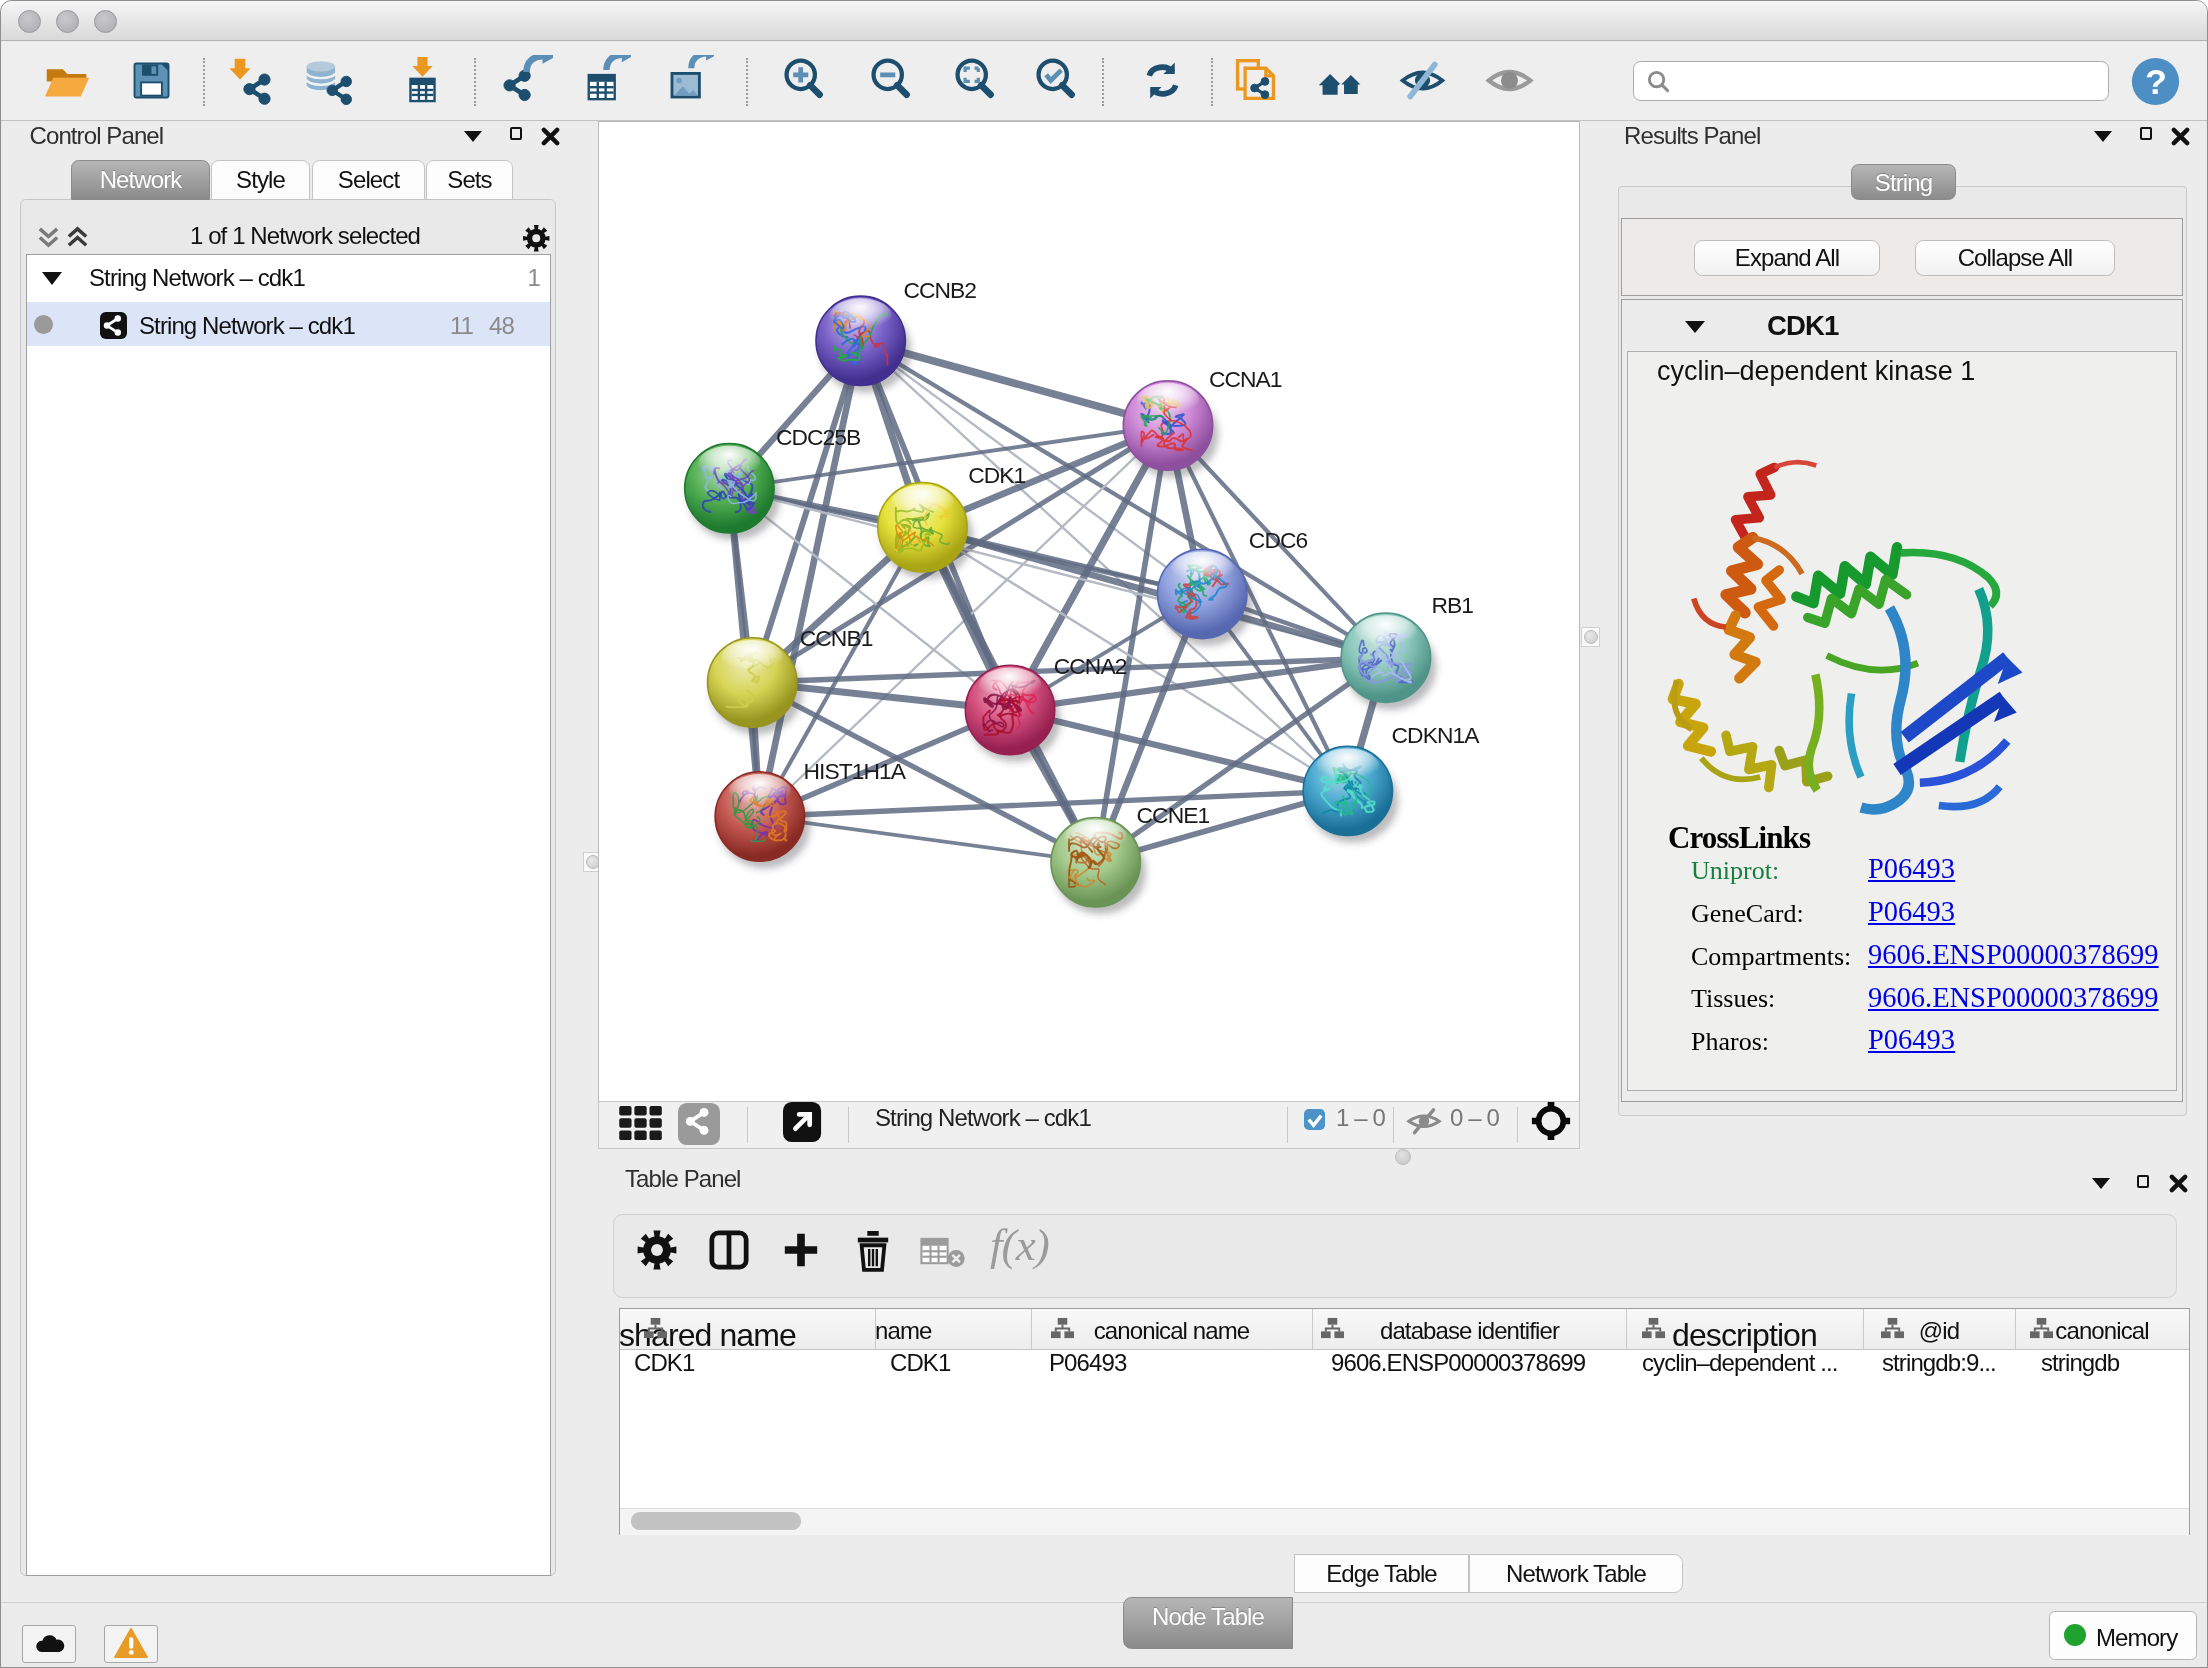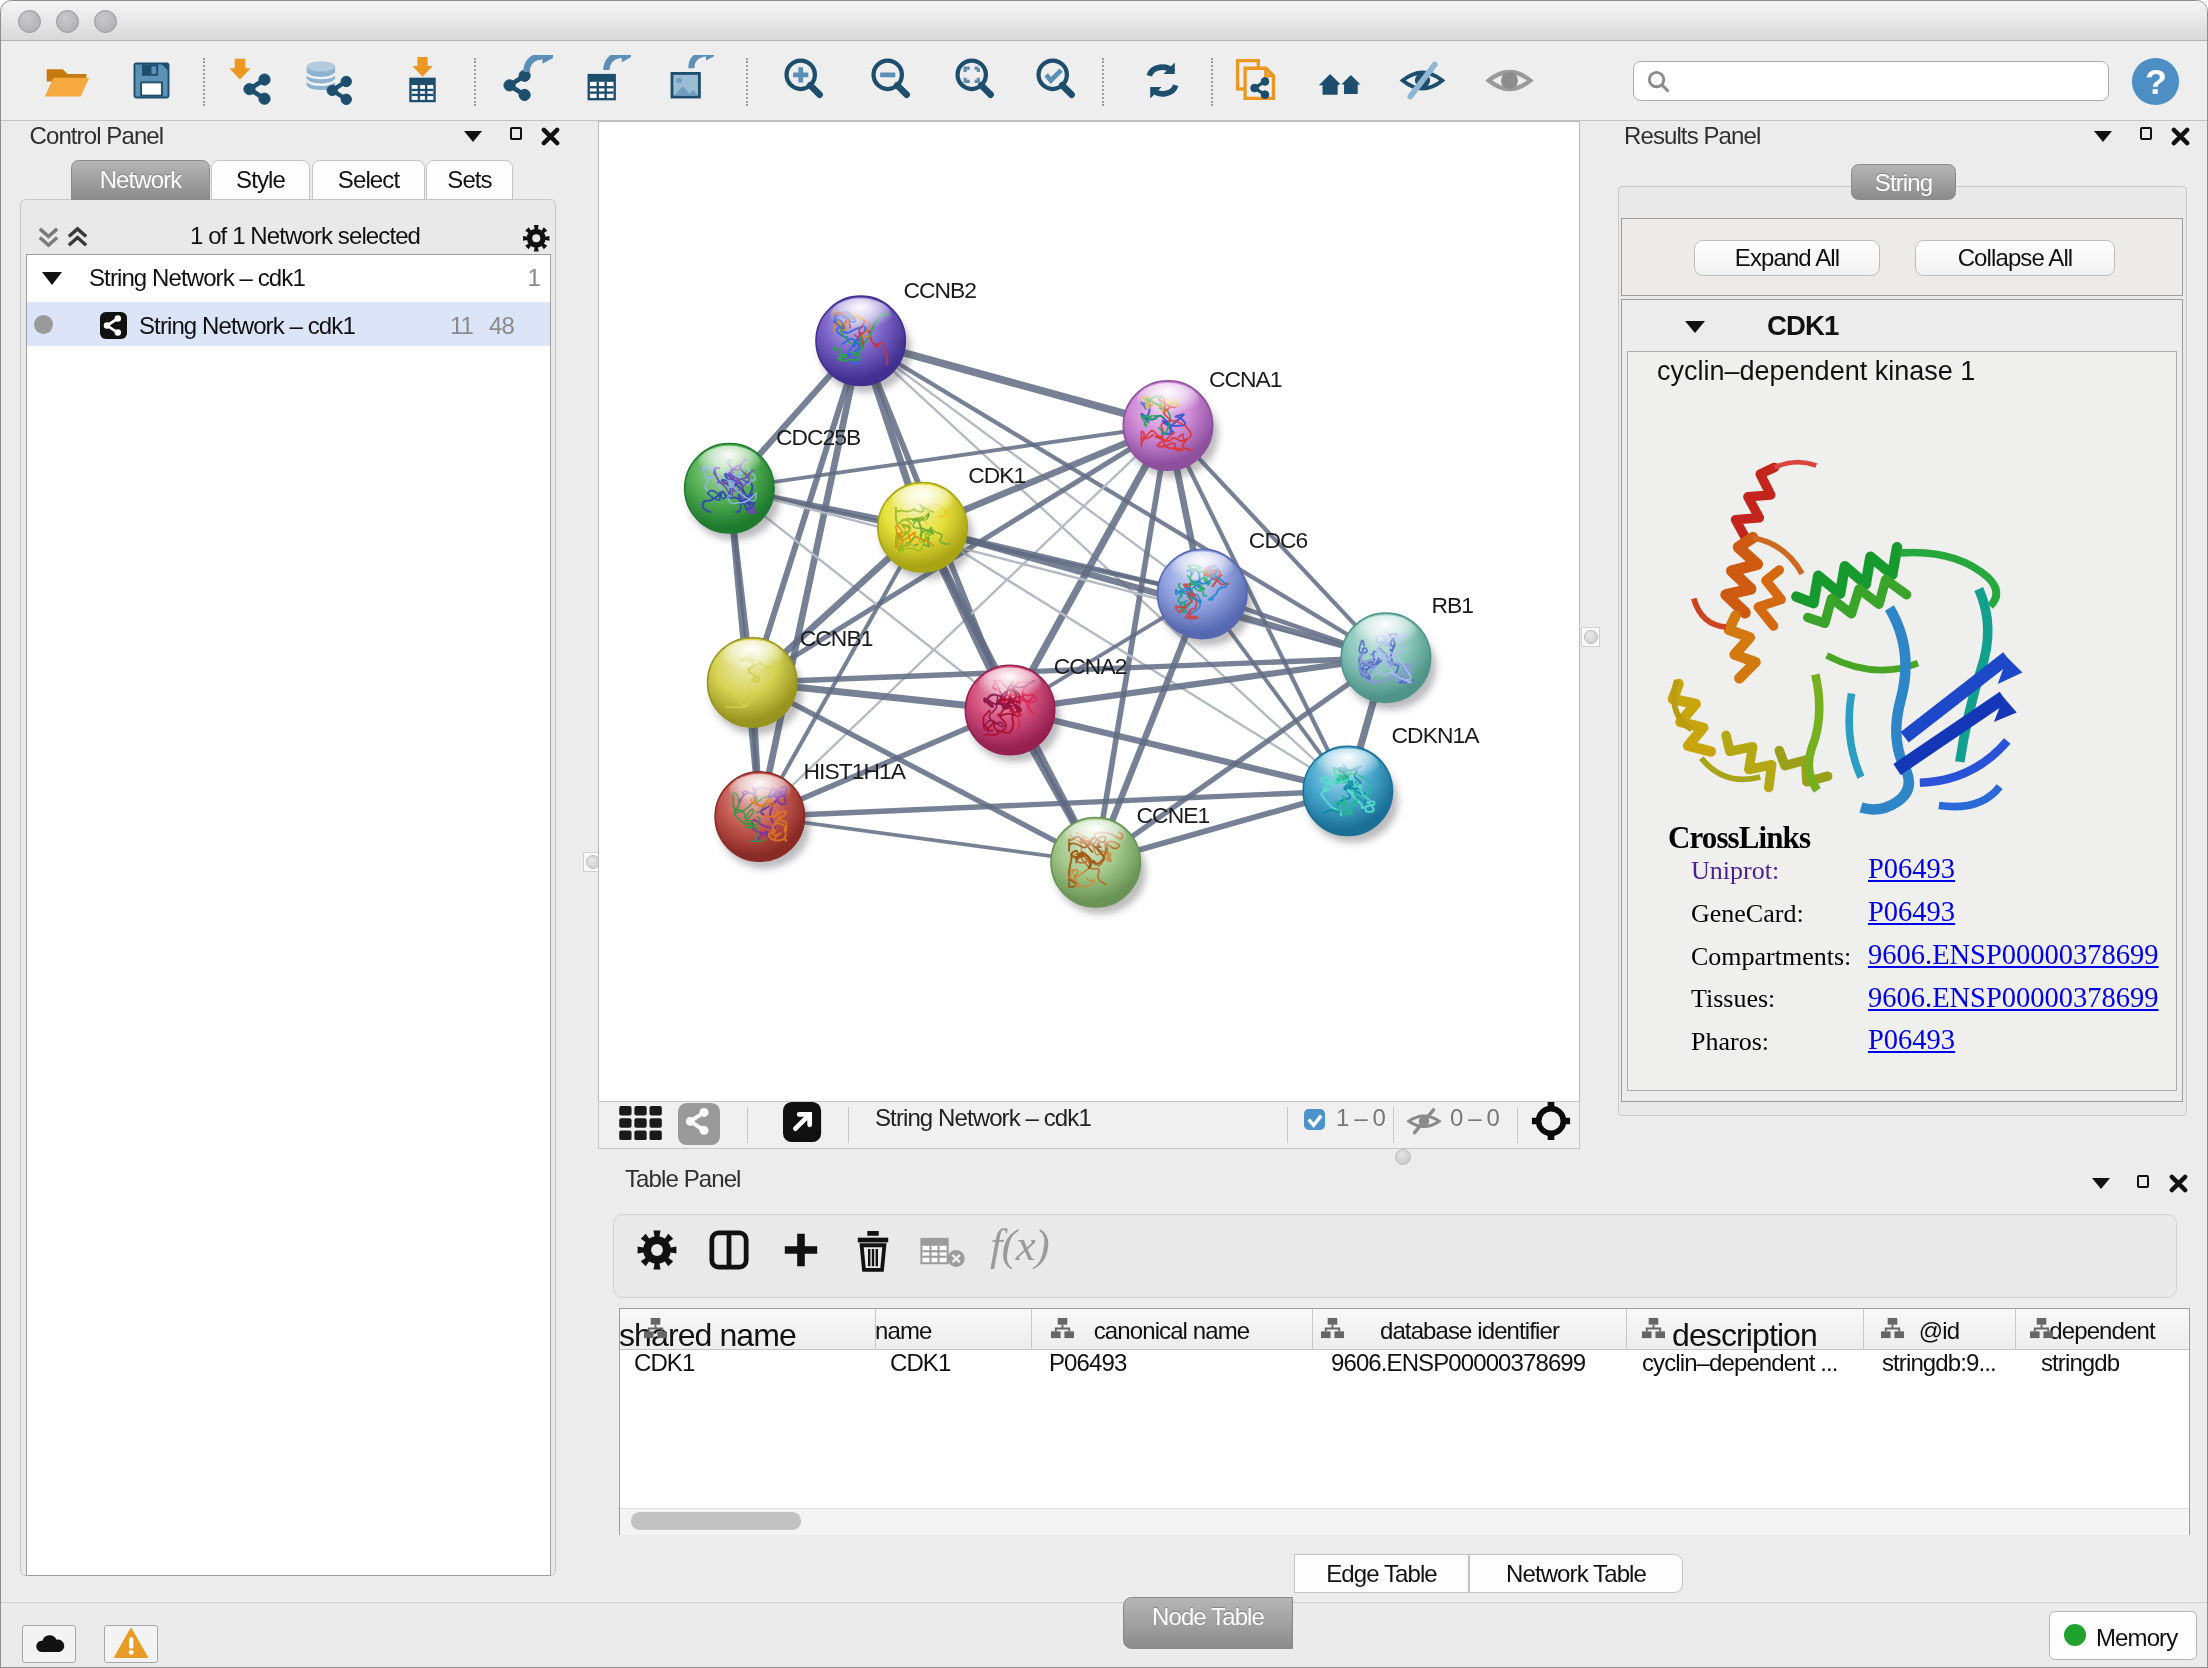--- a/index.html
+++ b/index.html
@@ -549,21 +549,21 @@
         <path d="M236 160 q 26 44 12 96 q -12 44 6 76 q 8 20 -10 32 q -18 12 -38 6" fill="none" stroke="#2e86c8" stroke-width="11"></path>
         <path d="M196 250 q -8 48 10 88" fill="none" stroke="#2b9ec4" stroke-width="8"></path>
         <path d="M252 296 L360 212" fill="none" stroke="#1d49c8" stroke-width="14"></path>
         <path d="M360 212 l 16 16 l -26 12 z" fill="#1d49c8"></path>
         <path d="M244 330 L356 254" fill="none" stroke="#1437b8" stroke-width="14"></path>
         <path d="M356 254 l 14 16 l -24 10 z" fill="#1437b8"></path>
         <path d="M268 344 q 56 -2 92 -44" fill="none" stroke="#2a52d8" stroke-width="9"></path>
         <path d="M288 368 q 44 6 64 -20" fill="none" stroke="#2a6ad8" stroke-width="8"></path>
       </svg></div>
     <div class="abs" style="left:1667px;top:819px;font-family:'Liberation Serif',serif;font-size:31px;font-weight:bold;color:#000;">CrossLinks</div>
-    <div class="abs" style="left:1690px;top:855px;font-family:'Liberation Serif',serif;font-size:26px;letter-spacing:0;color:#4c1d95;">Uniprot:</div>
+    <div class="abs" style="left:1690px;top:855px;font-family:'Liberation Serif',serif;font-size:26px;letter-spacing:0;color:#15803d;">Uniprot:</div>
     <div class="abs" style="left:1867px;top:852px;font-family:'Liberation Serif',serif;font-size:28.5px;letter-spacing:0;"><a class="lk">P06493</a></div>
     <div class="abs" style="left:1690px;top:898px;font-family:'Liberation Serif',serif;font-size:26px;letter-spacing:0;color:#000;">GeneCard:</div>
     <div class="abs" style="left:1867px;top:895px;font-family:'Liberation Serif',serif;font-size:28.5px;letter-spacing:0;"><a class="lk">P06493</a></div>
     <div class="abs" style="left:1690px;top:941px;font-family:'Liberation Serif',serif;font-size:26px;letter-spacing:0;color:#000;">Compartments:</div>
     <div class="abs" style="left:1867px;top:938px;font-family:'Liberation Serif',serif;font-size:28.5px;letter-spacing:0;"><a class="lk">9606.ENSP00000378699</a></div>
     <div class="abs" style="left:1690px;top:983px;font-family:'Liberation Serif',serif;font-size:26px;letter-spacing:0;color:#000;">Tissues:</div>
     <div class="abs" style="left:1867px;top:981px;font-family:'Liberation Serif',serif;font-size:28.5px;letter-spacing:0;"><a class="lk">9606.ENSP00000378699</a></div>
     <div class="abs" style="left:1690px;top:1026px;font-family:'Liberation Serif',serif;font-size:26px;letter-spacing:0;color:#000;">Pharos:</div>
     <div class="abs" style="left:1867px;top:1023px;font-family:'Liberation Serif',serif;font-size:28.5px;letter-spacing:0;"><a class="lk">P06493</a></div>
     <div class="abs ttl" style="left:624px;top:1164px;">Table Panel</div>
@@ -646,21 +646,21 @@
         <path d="M13 8 v4 M6 15 v-3 h14 v3" stroke="#666" stroke-width="2" fill="none"></path>
       </svg></div>
     <div class="abs" style="left:2014px;top:1308px;width:1px;height:41px;background:#c9c9c9;"></div>
     <div class="abs" style="left:1862px;top:1316px;width:152px;text-align:center;font-size:24px;color:#111;">@id</div>
     <div style="position:absolute;left:1879px;top:1316px;"><svg width="25" height="23" viewBox="0 0 26 24" style="">
         <rect x="8" y="1" width="10" height="7" fill="#666"></rect>
         <rect x="1" y="15" width="10" height="7" fill="#666"></rect>
         <rect x="15" y="15" width="10" height="7" fill="#666"></rect>
         <path d="M13 8 v4 M6 15 v-3 h14 v3" stroke="#666" stroke-width="2" fill="none"></path>
       </svg></div>
-    <div class="abs" style="left:2014px;top:1316px;width:174px;text-align:center;font-size:24px;color:#111;">dependent</div>
+    <div class="abs" style="left:2014px;top:1316px;width:174px;text-align:center;font-size:24px;color:#111;">canonical</div>
     <div style="position:absolute;left:2028px;top:1316px;"><svg width="25" height="23" viewBox="0 0 26 24" style="">
         <rect x="8" y="1" width="10" height="7" fill="#666"></rect>
         <rect x="1" y="15" width="10" height="7" fill="#666"></rect>
         <rect x="15" y="15" width="10" height="7" fill="#666"></rect>
         <path d="M13 8 v4 M6 15 v-3 h14 v3" stroke="#666" stroke-width="2" fill="none"></path>
       </svg></div>
     <div class="abs" style="left:633px;top:1348px;font-size:24px;color:#111;">CDK1</div>
     <div class="abs" style="left:889px;top:1348px;font-size:24px;color:#111;">CDK1</div>
     <div class="abs" style="left:1048px;top:1348px;font-size:24px;color:#111;">P06493</div>
     <div class="abs" style="left:1330px;top:1348px;font-size:24px;color:#111;">9606.ENSP00000378699</div>

